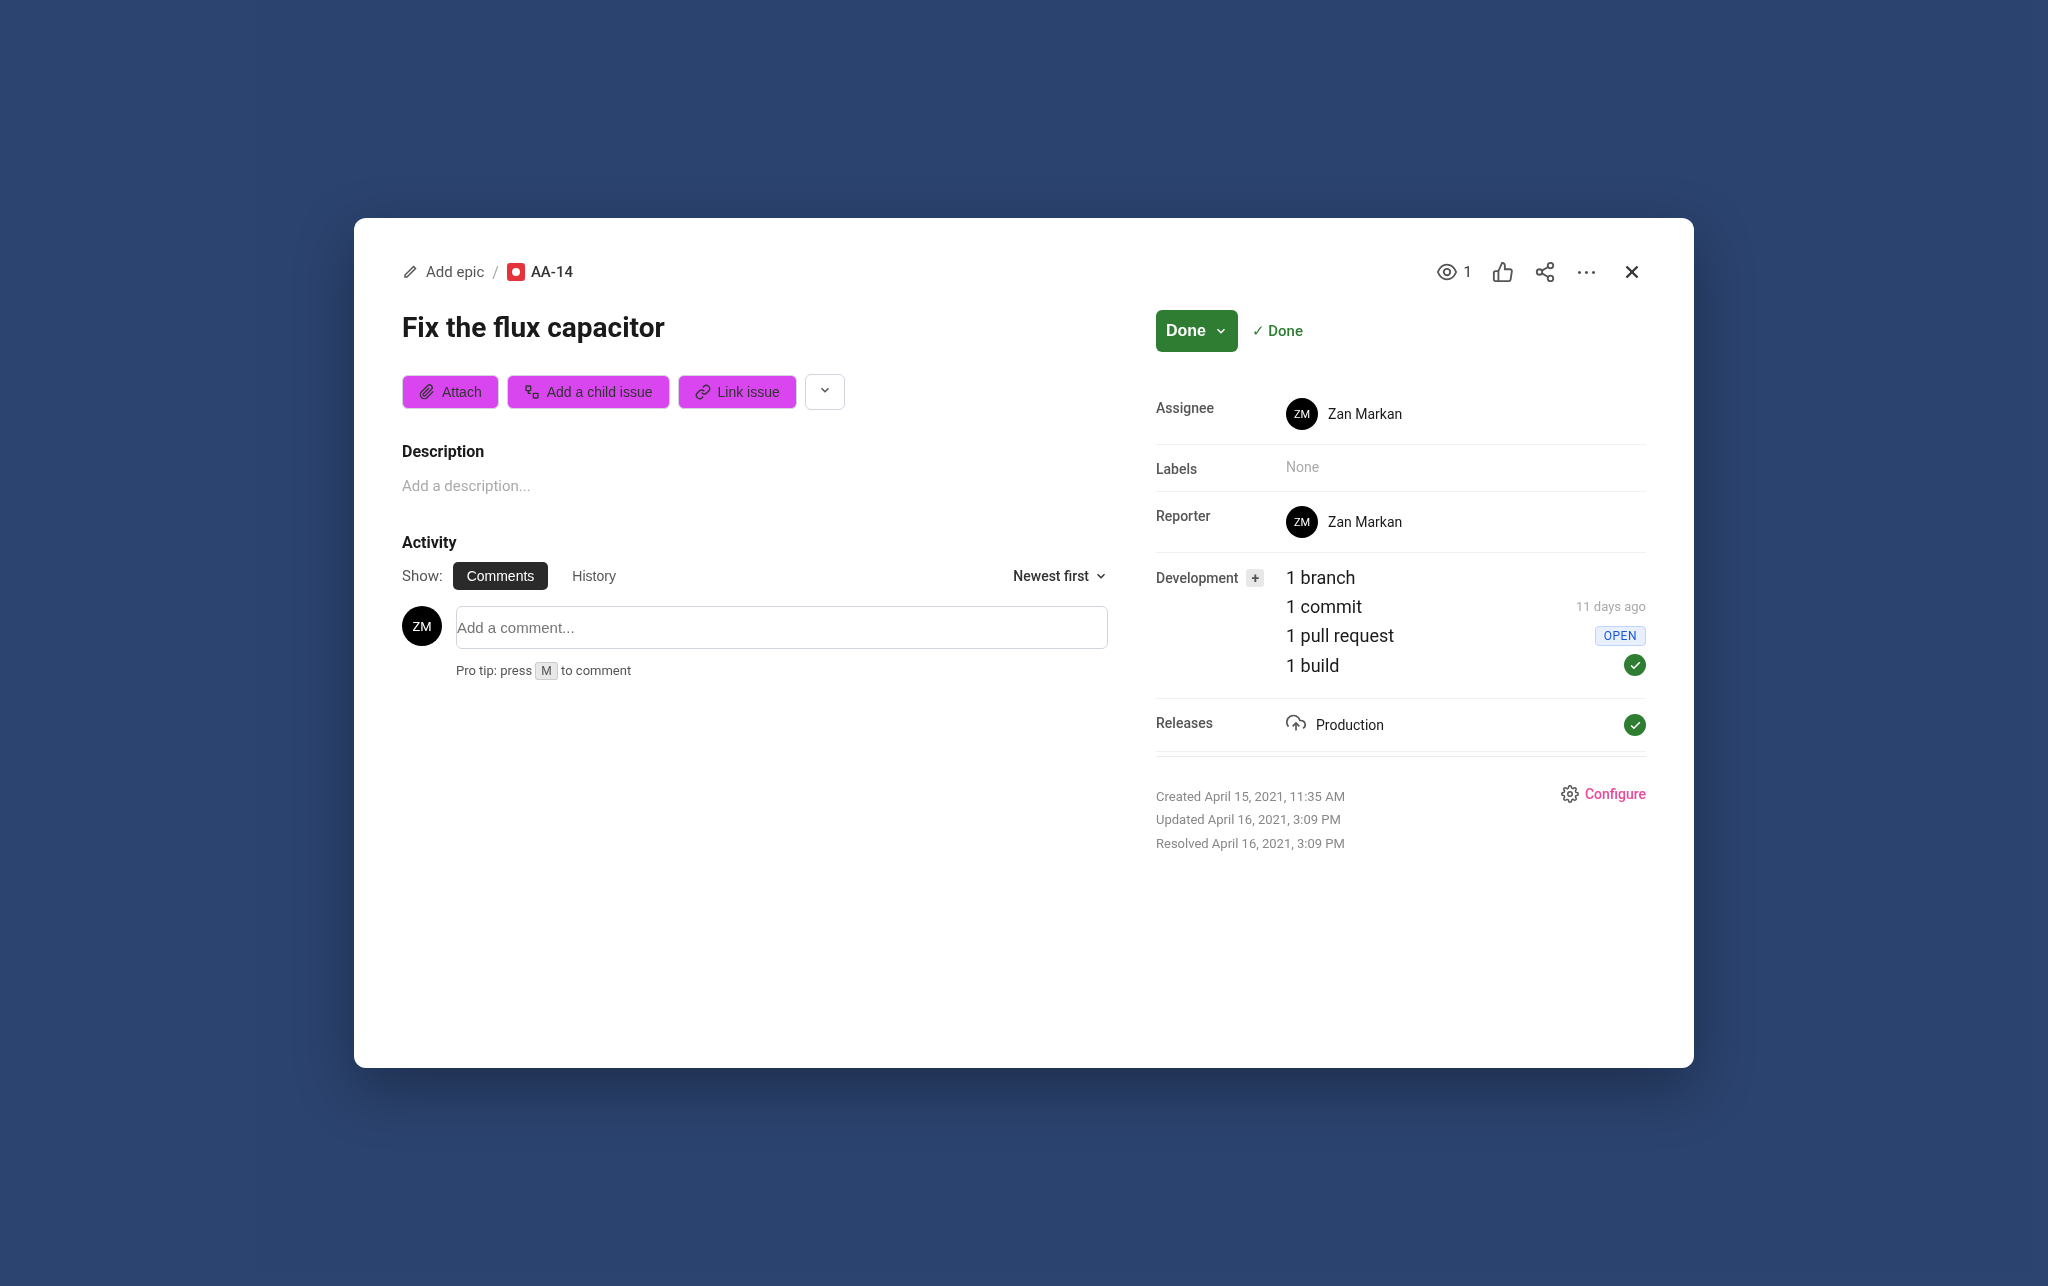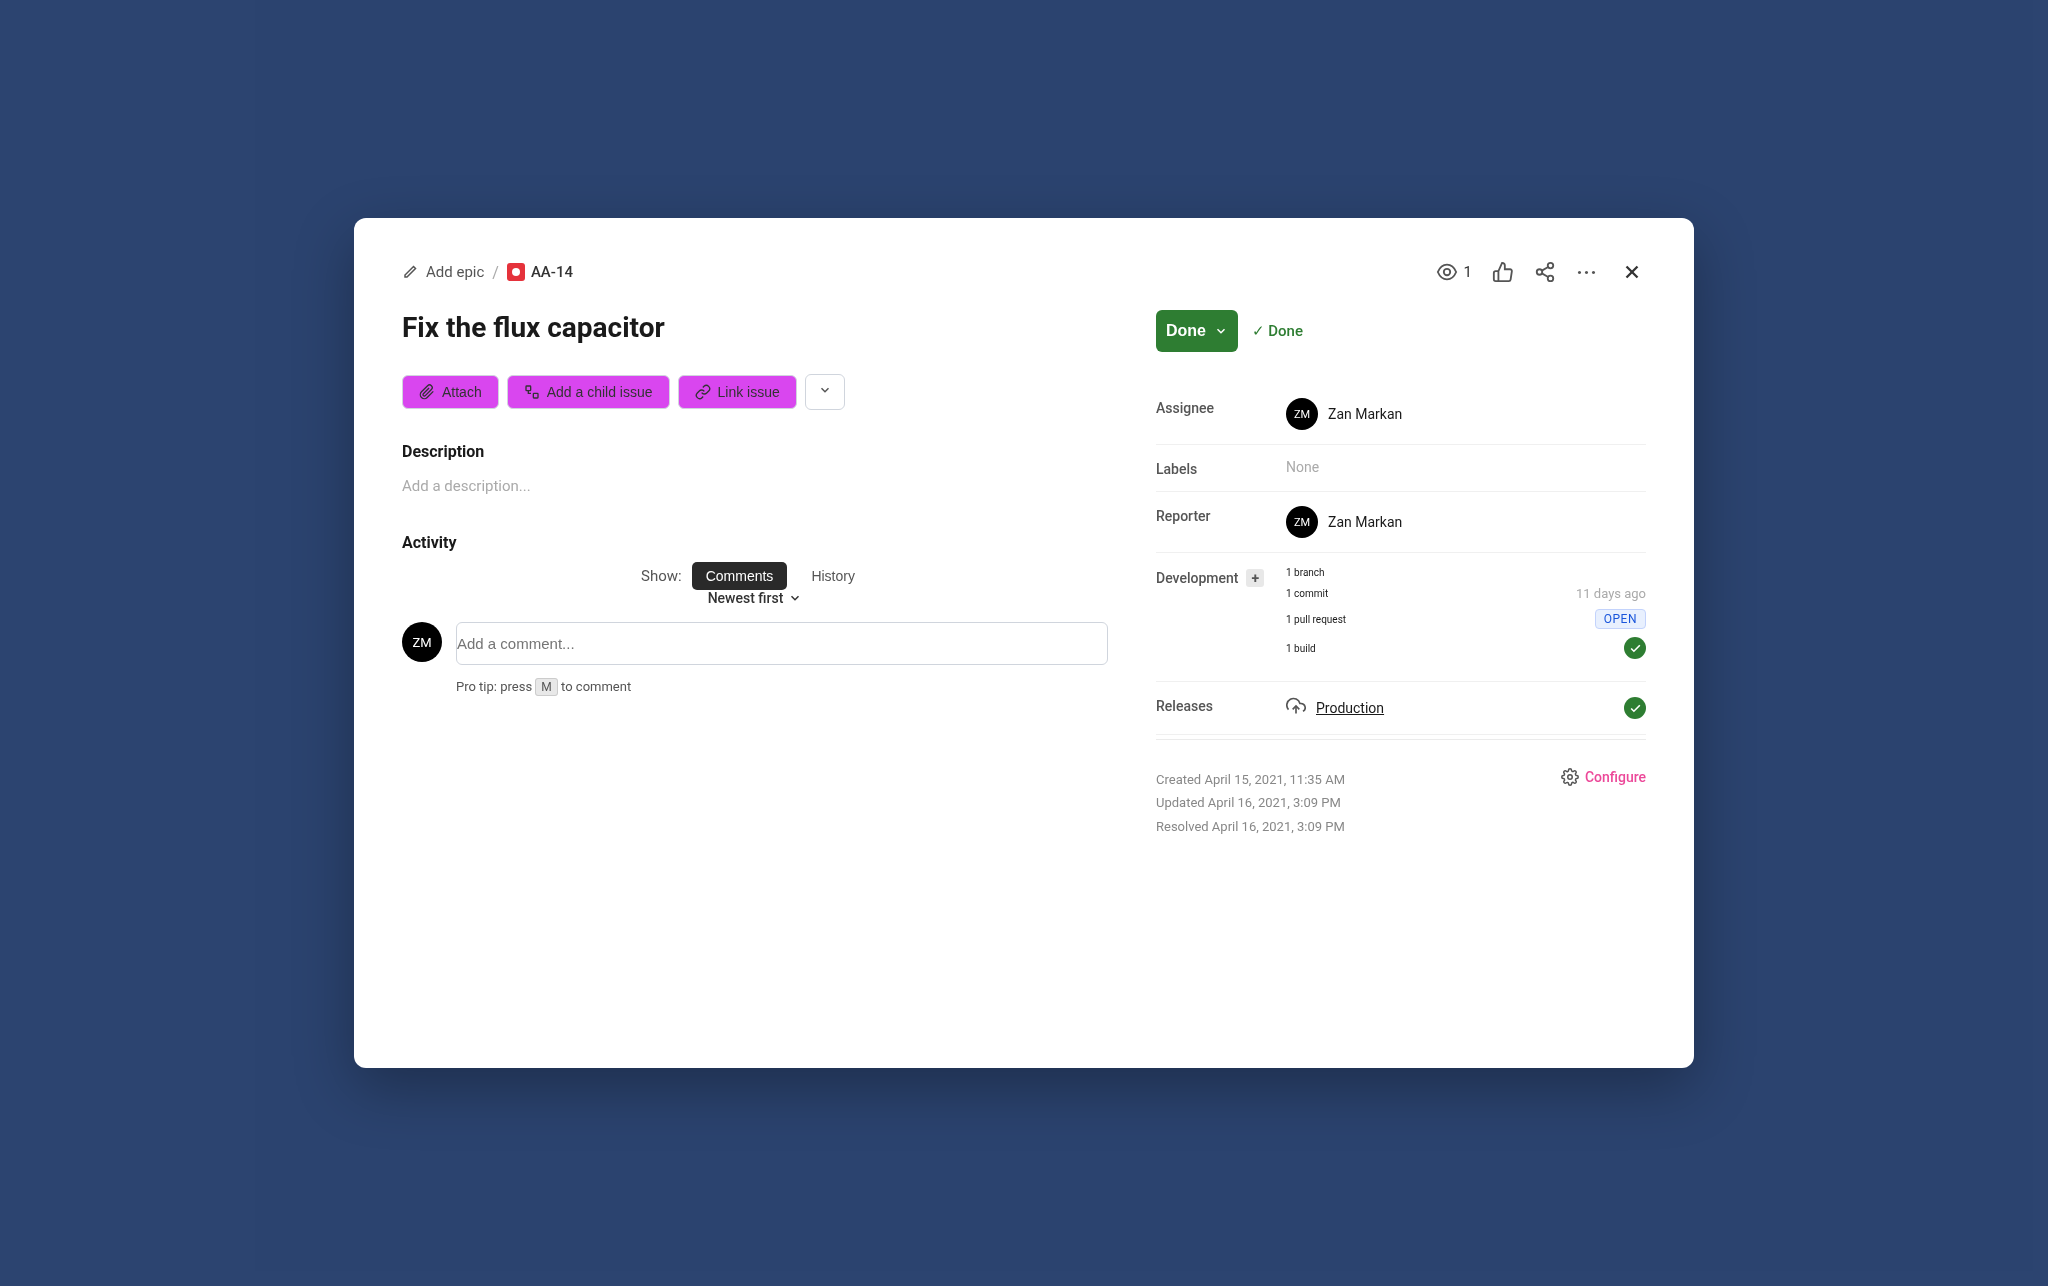--- a/index.html
+++ b/index.html
@@ -202,21 +202,20 @@
     
     .activity-section {
       margin-top: 10px;
     }
 
     .activity-header {
       display: flex;
       align-items: center;
       justify-content: space-between;
       margin-bottom: 16px;
-      flex-direction: column;
     }
 
     .show-row {
       display: flex;
       align-items: center;
       gap: 10px;
     }
 
     .show-label {
       font-size: 15px;
@@ -390,21 +389,21 @@
     }
 
     .dev-item {
       display: flex;
       align-items: center;
       justify-content: space-between;
       margin-bottom: 8px;
     }
 
     .dev-item-text {
-      font-size: 10px;
+      font-size: 18px;
       color: #1a1a1a;
     }
 
     .dev-item-meta {
       font-size: 13px;
       color: #aaa;
     }
 
     .open-badge {
       background: #e8f0fe;
@@ -434,21 +433,20 @@
       display: flex;
       align-items: center;
       justify-content: space-between;
       width: 100%;
     }
 
     .release-info {
       display: flex;
       align-items: center;
       gap: 10px;
-      text-decoration: underline;
     }
 
     .cloud-icon {
       color: #555;
       font-size: 18px;
     }
 
     
     .footer-meta {
       margin-top: 28px;

